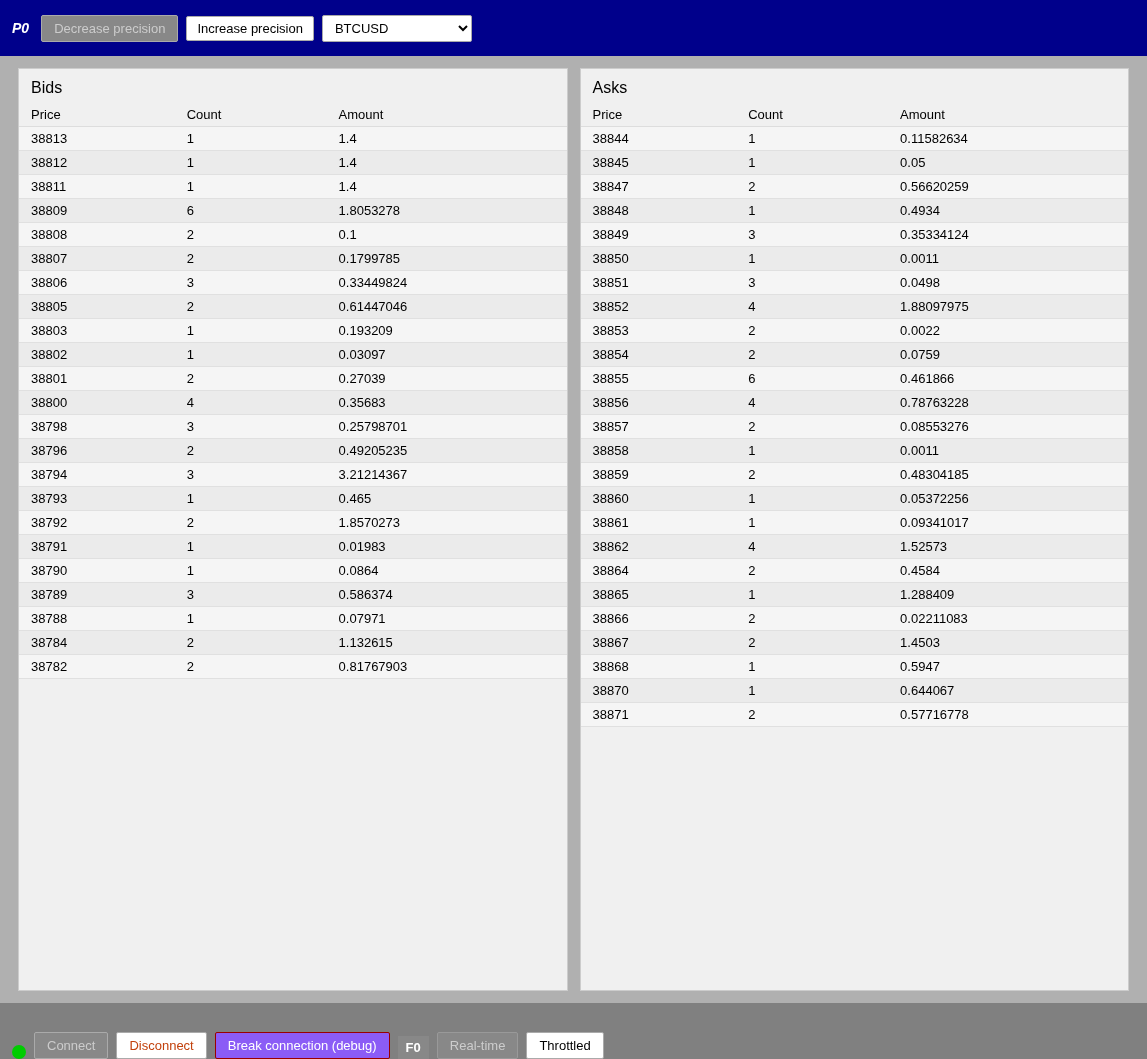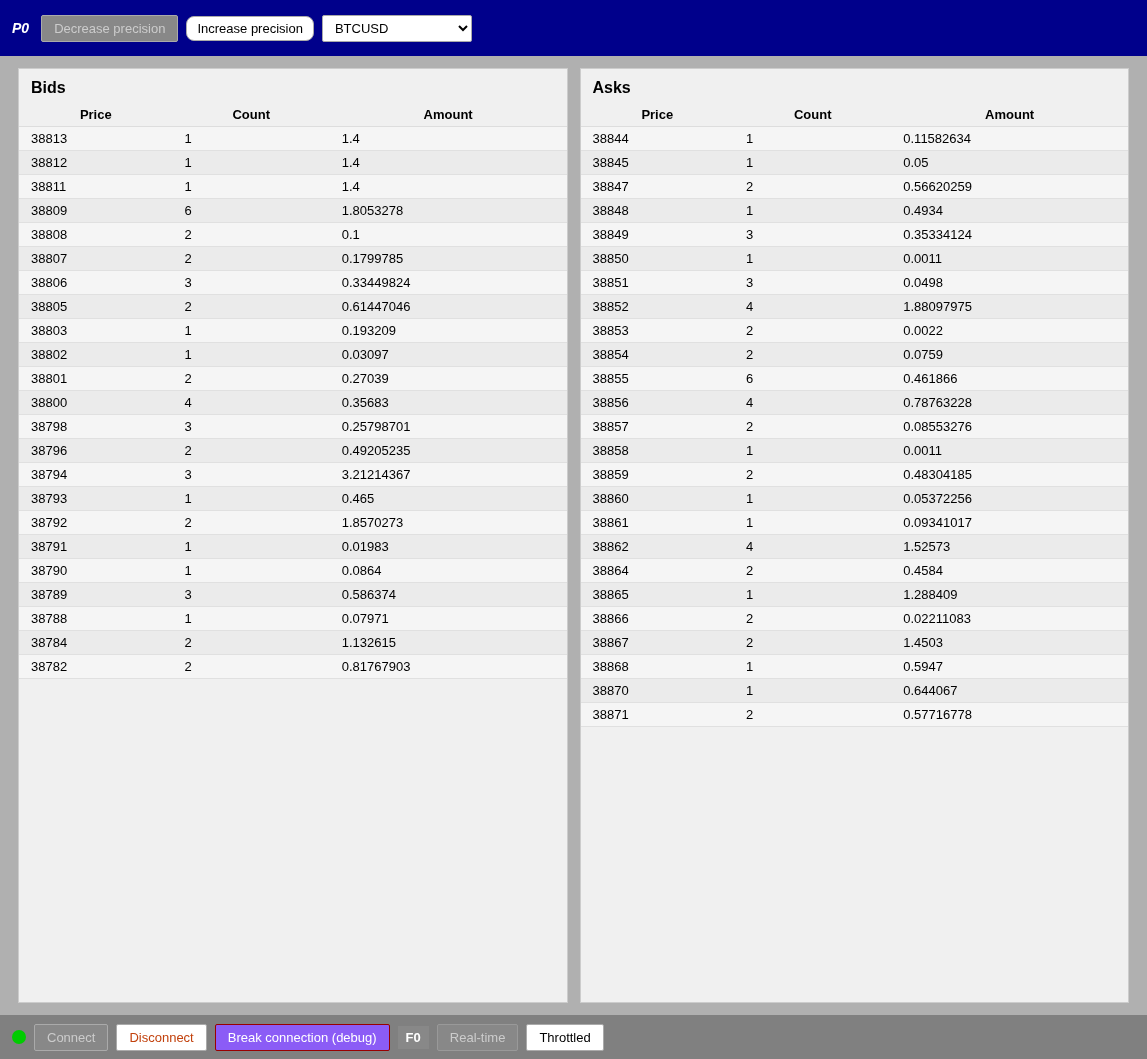--- a/index.html
+++ b/index.html
@@ -30,21 +30,21 @@
       font-size: 13px;
       border-radius: 2px;
     }
     .btn-increase {
       background: white;
       color: black;
       border: 1px solid #aaa;
       padding: 4px 10px;
       cursor: pointer;
       font-size: 13px;
-      border-radius: 8px;
+      border-radius: 2px;
     }
     .symbol-select {
       padding: 4px 8px;
       font-size: 13px;
       border: 1px solid #aaa;
       border-radius: 2px;
       background: white;
       min-width: 150px;
     }
 
@@ -64,57 +64,57 @@
       border: 1px solid #ccc;
       flex: 1;
       margin: 0 6px;
       overflow: hidden;
       display: flex;
       flex-direction: column;
     }
 
     .panel-title {
       font-size: 16px;
-      font-weight: bold;
+      font-weight: normal;
       padding: 10px 12px 6px 12px;
     }
 
     table {
       width: 100%;
       border-collapse: collapse;
       font-size: 13px;
     }
     thead th {
-      text-align: center;
+      text-align: left;
       padding: 4px 12px;
-      font-weight: bold;
+      font-weight: normal;
       border-bottom: 1px solid #ddd;
     }
     tbody tr {
       border-bottom: 1px solid #e0e0e0;
       margin-top: 40px;
     }
     tbody tr:nth-child(odd) {
       background: #f5f5f5;
     }
     tbody tr:nth-child(even) {
       background: #ebebeb;
     }
     tbody td {
       padding: 4px 12px;
     }
 
     
     #footer {
       background: #808080;
       display: flex;
-      align-items: center;
+      align-items: flex-end;
       gap: 8px;
       padding: 0 12px;
-      height: 44px;
+      height: 56px;
     }
     .status-dot {
       width: 14px;
       height: 14px;
       border-radius: 50%;
       background: #00cc00;
       display: inline-block;
     }
     .btn-footer {
       padding: 5px 12px;

